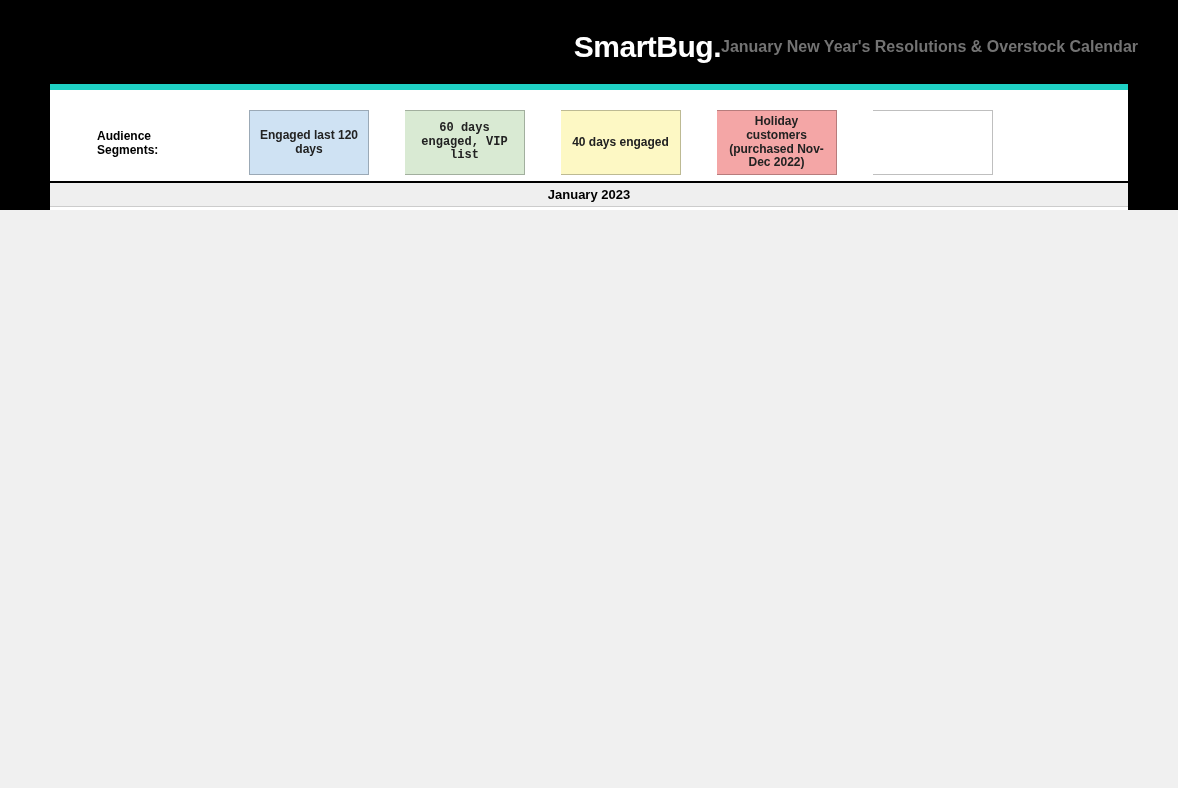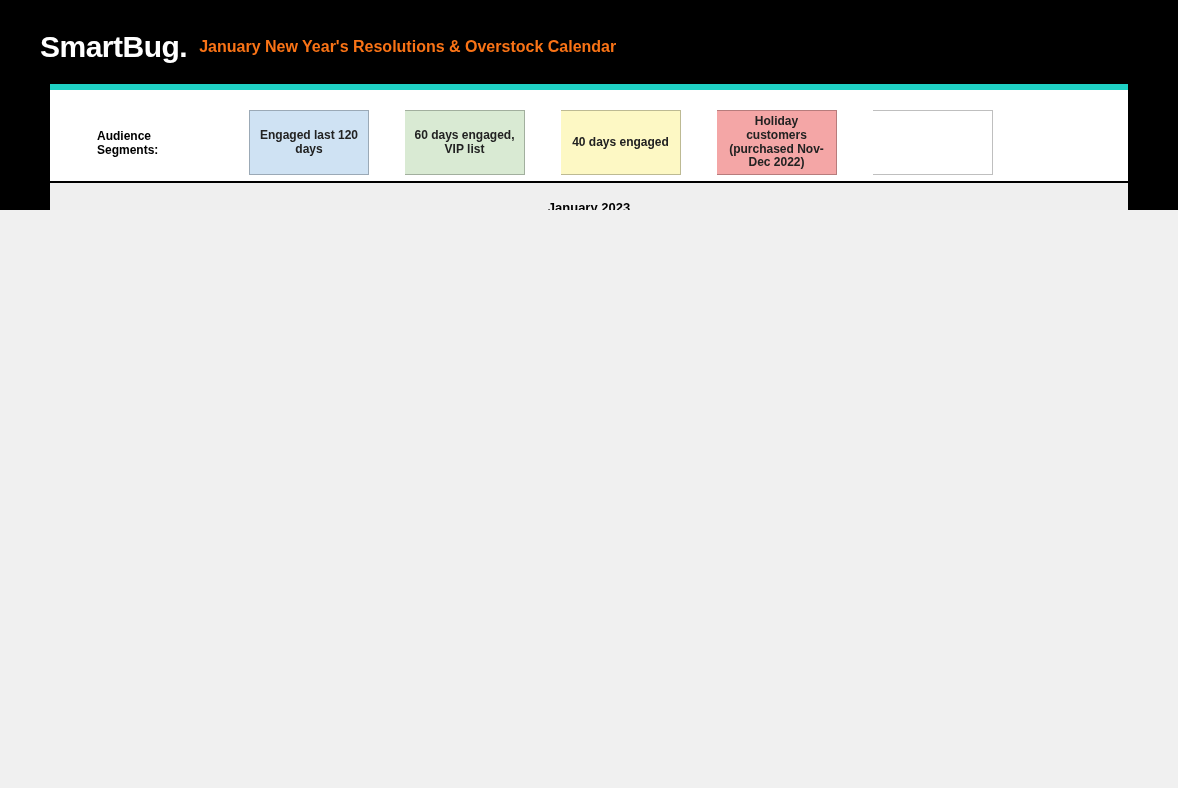--- a/index.html
+++ b/index.html
@@ -11,33 +11,32 @@
     width: 1178px;
   }
   .top-band {
     background: #000;
     padding: 20px 30px 0 30px;
     height: 210px;
     position: relative;
   }
   .header-row {
     display: flex;
-    justify-content: flex-start;
+    justify-content: flex-end;
     align-items: center;
     padding: 10px 10px 20px 10px;
-    gap: 12px;
   }
   .logo {
     color: #fff;
     font-weight: 800;
     font-size: 30px;
     letter-spacing: -0.5px;
   }
   .title {
-    color: #f97316;
+    color: #737373;
     font-weight: 700;
     font-size: 16px;
   }
   .teal-strip {
     height: 6px;
     background: #1fd1c4;
   }
   .sheet {
     background: #fff;
     margin: 0 20px;
@@ -69,34 +68,34 @@
     font-weight: 700;
     padding: 4px 6px;
     border: 1px solid rgba(0,0,0,0.25);
     border-left: none;
     line-height: 1.15;
     color: #222;
     margin-left: 36px;
   }
   .seg-cell:first-of-type { border-left: 1px solid rgba(0,0,0,0.25); }
   .seg-blue   { background: #cfe2f3; }
-  .seg-green  { background: #d9ead3; }
+  .seg-green  { background: #d9ead3; font-family: Liberation Mono, monospace; }
   .seg-yellow { background: #fdf8c4; }
   .seg-red    { background: #f4a6a6; }
   .seg-empty  { background: #fff; }
 
   .month-bar {
     margin-top: 6px;
     background: #efefef;
     border-top: 2px solid #000;
     border-bottom: 1px solid #ccc;
     text-align: center;
     font-weight: 700;
     font-size: 13px;
-    padding: 17px 0;
+    padding: 4px 0;
   }
 
   table.cal {
     width: 100%;
     border-collapse: collapse;
     table-layout: fixed;
   }
   .cal th {
     font-weight: 700;
     font-size: 13px;

